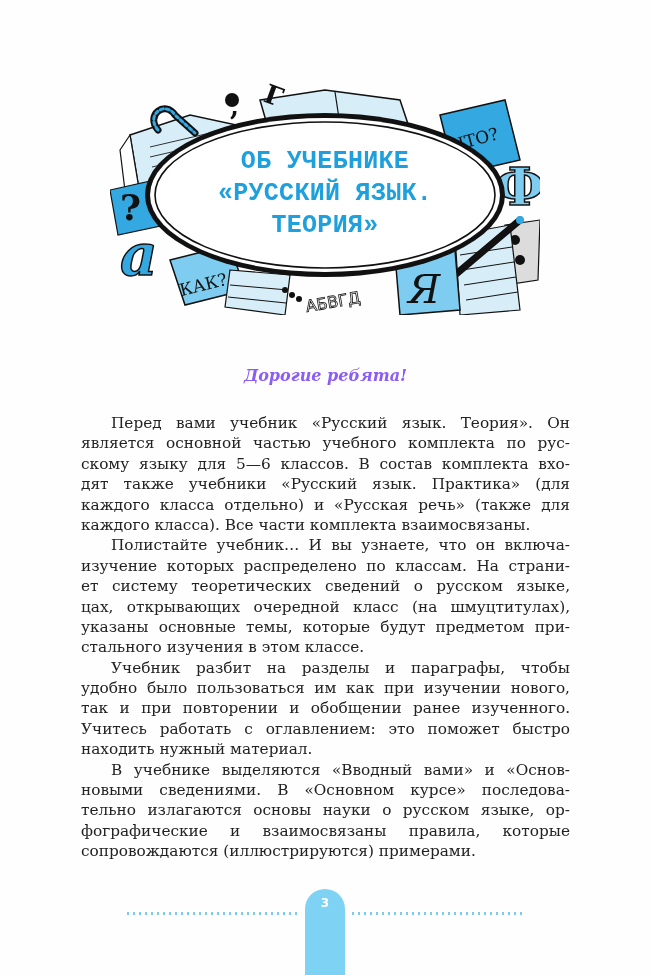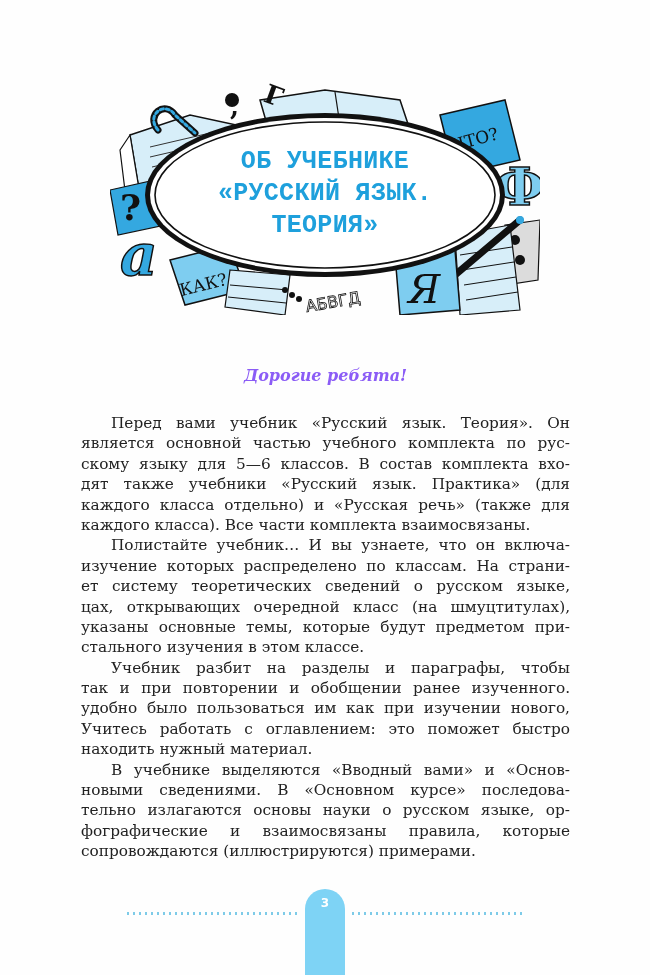--- a/index.html
+++ b/index.html
@@ -120,22 +120,22 @@
     <div>
       <span class="line indent">Полистайте учебник… И вы узнаете, что он включа-</span>
       <span class="line">изучение которых распределено по классам. На страни-</span>
       <span class="line">ет систему теоретических сведений о русском языке,</span>
       <span class="line">цах, открывающих очередной класс (на шмуцтитулах),</span>
       <span class="line">указаны основные темы, которые будут предметом при-</span>
       <span class="line last">стального изучения в этом классе.</span>
     </div>
     <div>
       <span class="line indent">Учебник разбит на разделы и параграфы, чтобы</span>
+      <span class="line">удобно было пользоваться им как при изучении нового,</span>
       <span class="line">так и при повторении и обобщении ранее изученного.</span>
-      <span class="line">удобно было пользоваться им как при изучении нового,</span>
       <span class="line">Учитесь работать с оглавлением: это поможет быстро</span>
       <span class="line last">находить нужный материал.</span>
     </div>
     <div>
       <span class="line indent">В учебнике выделяются «Вводный вами» и «Основ-</span>
       <span class="line">новыми сведениями. В «Основном курсе» последова-</span>
       <span class="line">тельно излагаются основы науки о русском языке, ор-</span>
       <span class="line">фографические и взаимосвязаны правила, которые</span>
       <span class="line last">сопровождаются (иллюстрируются) примерами.</span>
     </div>

